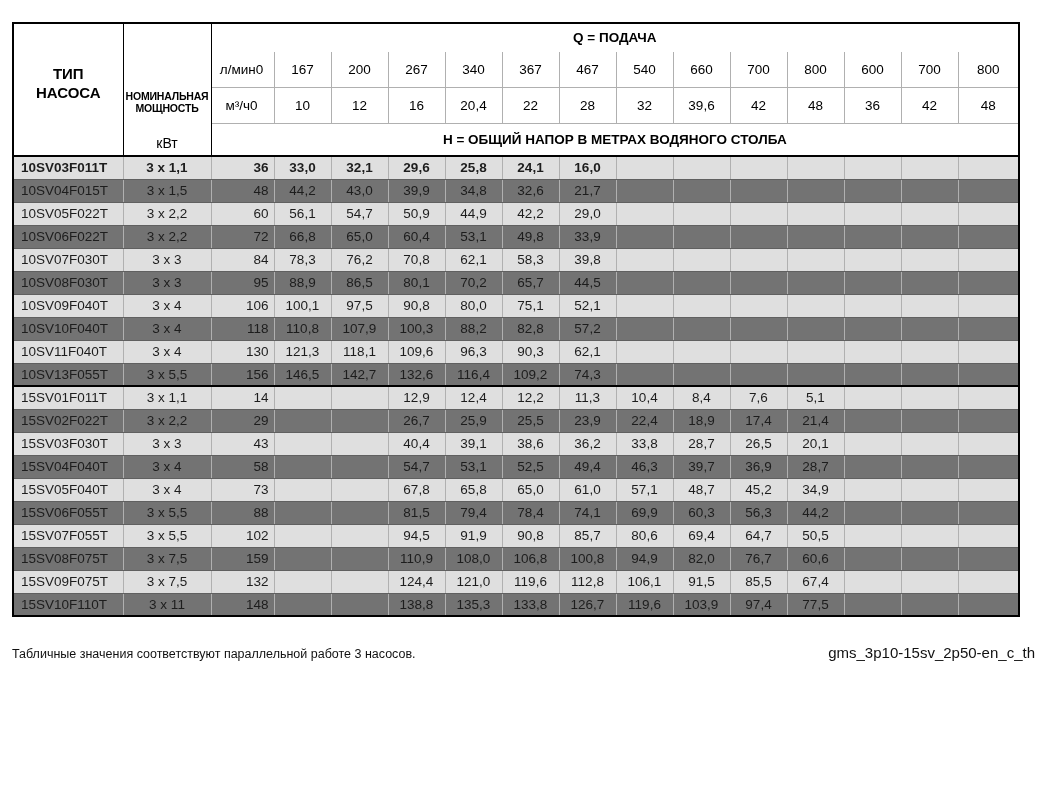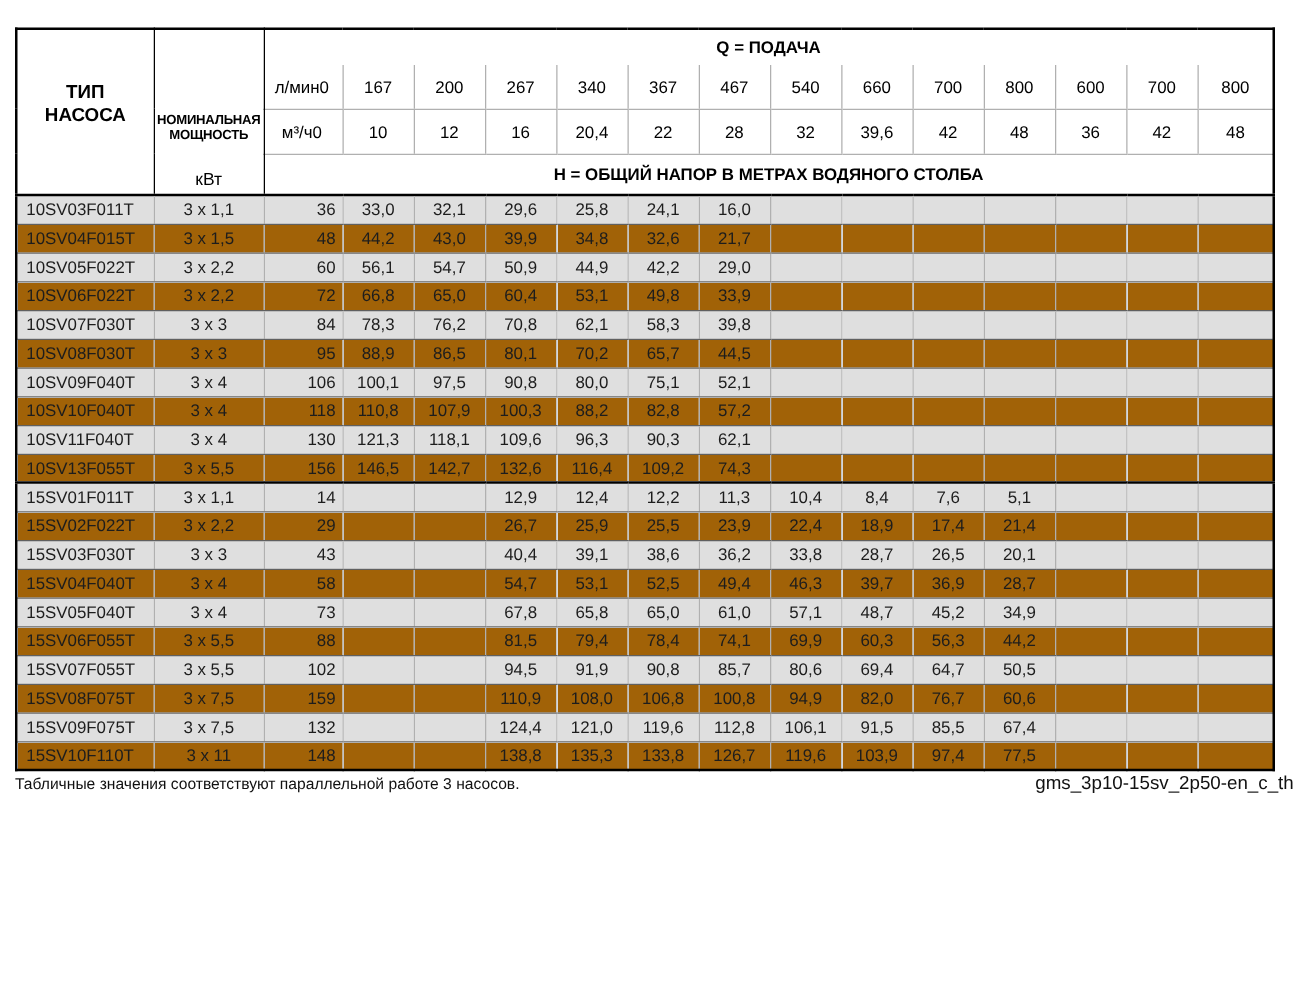--- a/index.html
+++ b/index.html
@@ -107,42 +107,42 @@
   thead td.num {
     border-left: 1px solid #b0b0b0;
     text-align: center;
     height: 26px;
     vertical-align: middle;
   }
   thead tr.flow-lmin td { border-bottom: 1px solid #b0b0b0; }
   thead tr.flow-m3h  td { border-bottom: 1px solid #b0b0b0; margin-left: 48px; }
 
   
-  tbody tr { background: #a16207; }
+  tbody tr { background: #737373; }
   tbody tr:nth-child(odd) { background: #dfdfdf; }
   tbody td {
     height: 23px;
     border-left: 1px solid #b0b0b0;
     border-bottom: 1px solid #606060;
     color: #1d1d1d;
     vertical-align: middle;
   }
   tbody td:first-child { border-left: none; }
-  tbody tr:first-child td { border-top: 2px solid #000; }
+  tbody tr:first-child td { border-top: 2px solid #000; font-weight: bold; }
   tbody tr.group-start td { border-top: 2px solid #000; }
   tbody tr:last-child td { border-bottom: none; }
   tbody td.type  { text-align: left; padding-left: 7px; }
   tbody td.power { text-align: center; }
   tbody td.q0    { text-align: right; padding-right: 5px; }
   tbody td.val   { text-align: center; }
 
   
   .footer {
     width: 1023px;
-    margin-top: 1px;
+    margin-top: 27px;
     display: flex;
     justify-content: space-between;
     align-items: baseline;
   }
   .footnote { font-size: 12.5px; color: #111; }
   .doc-id   { font-size: 15px; color: #111; }
 </style>
 </head>
 <body>
 

